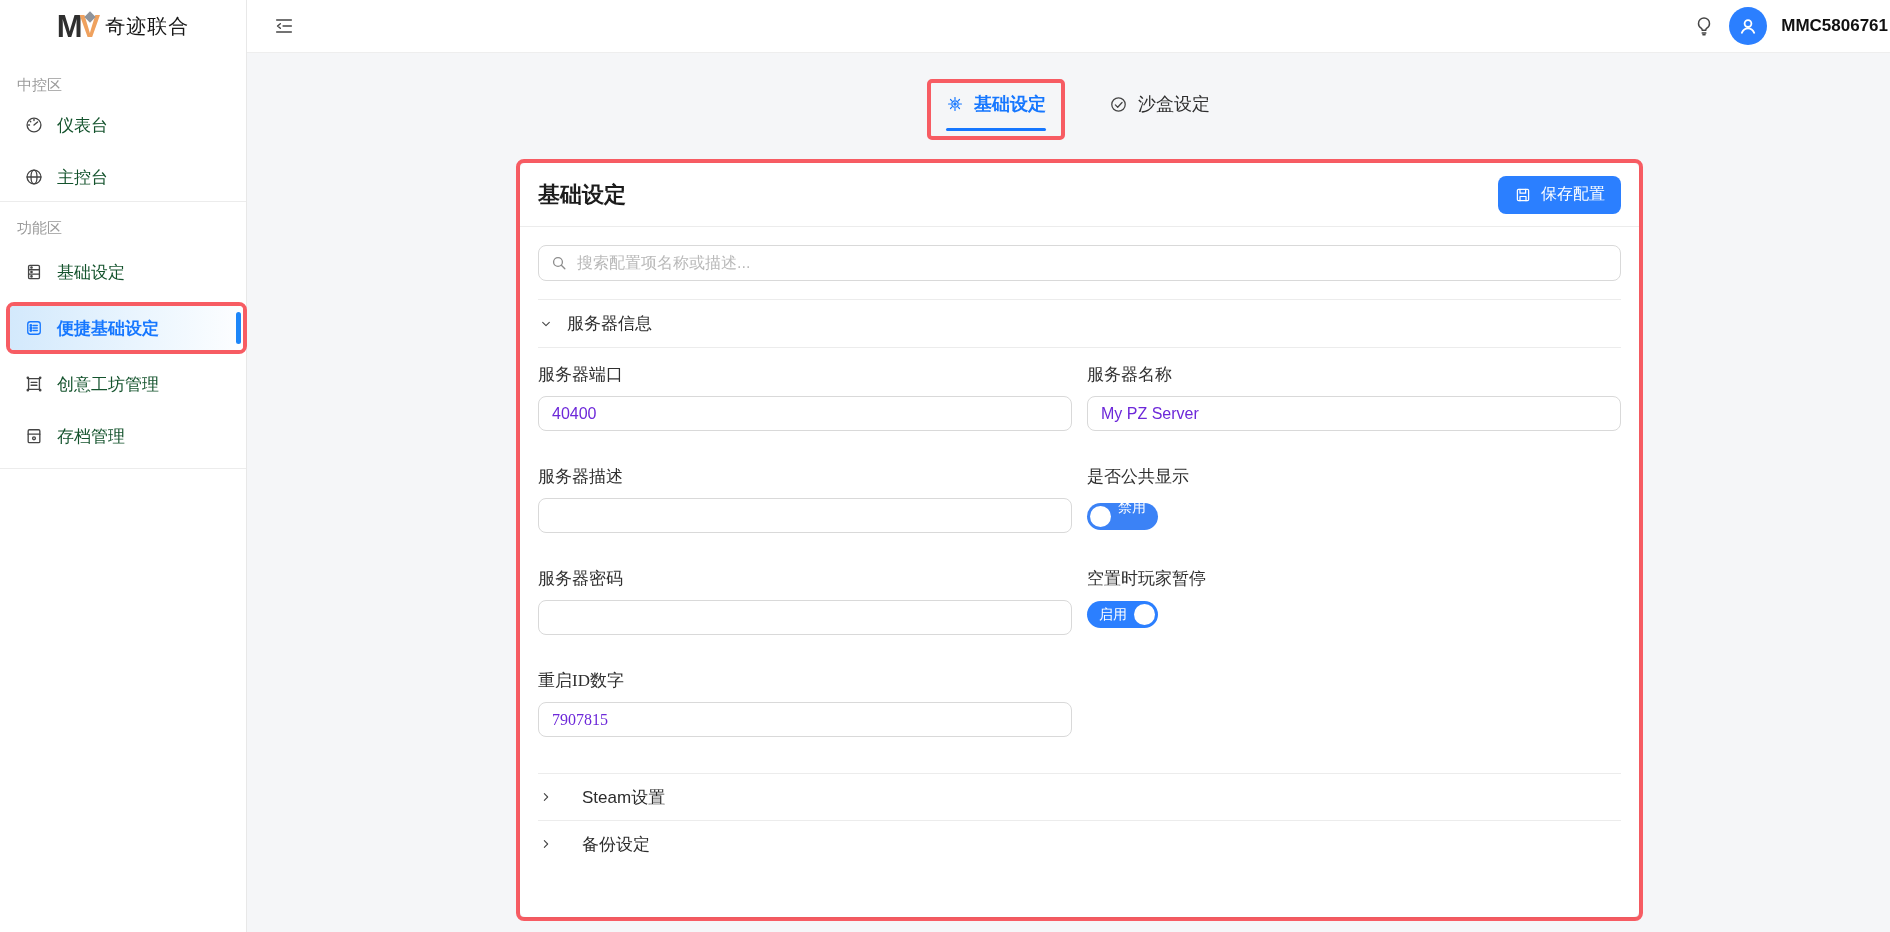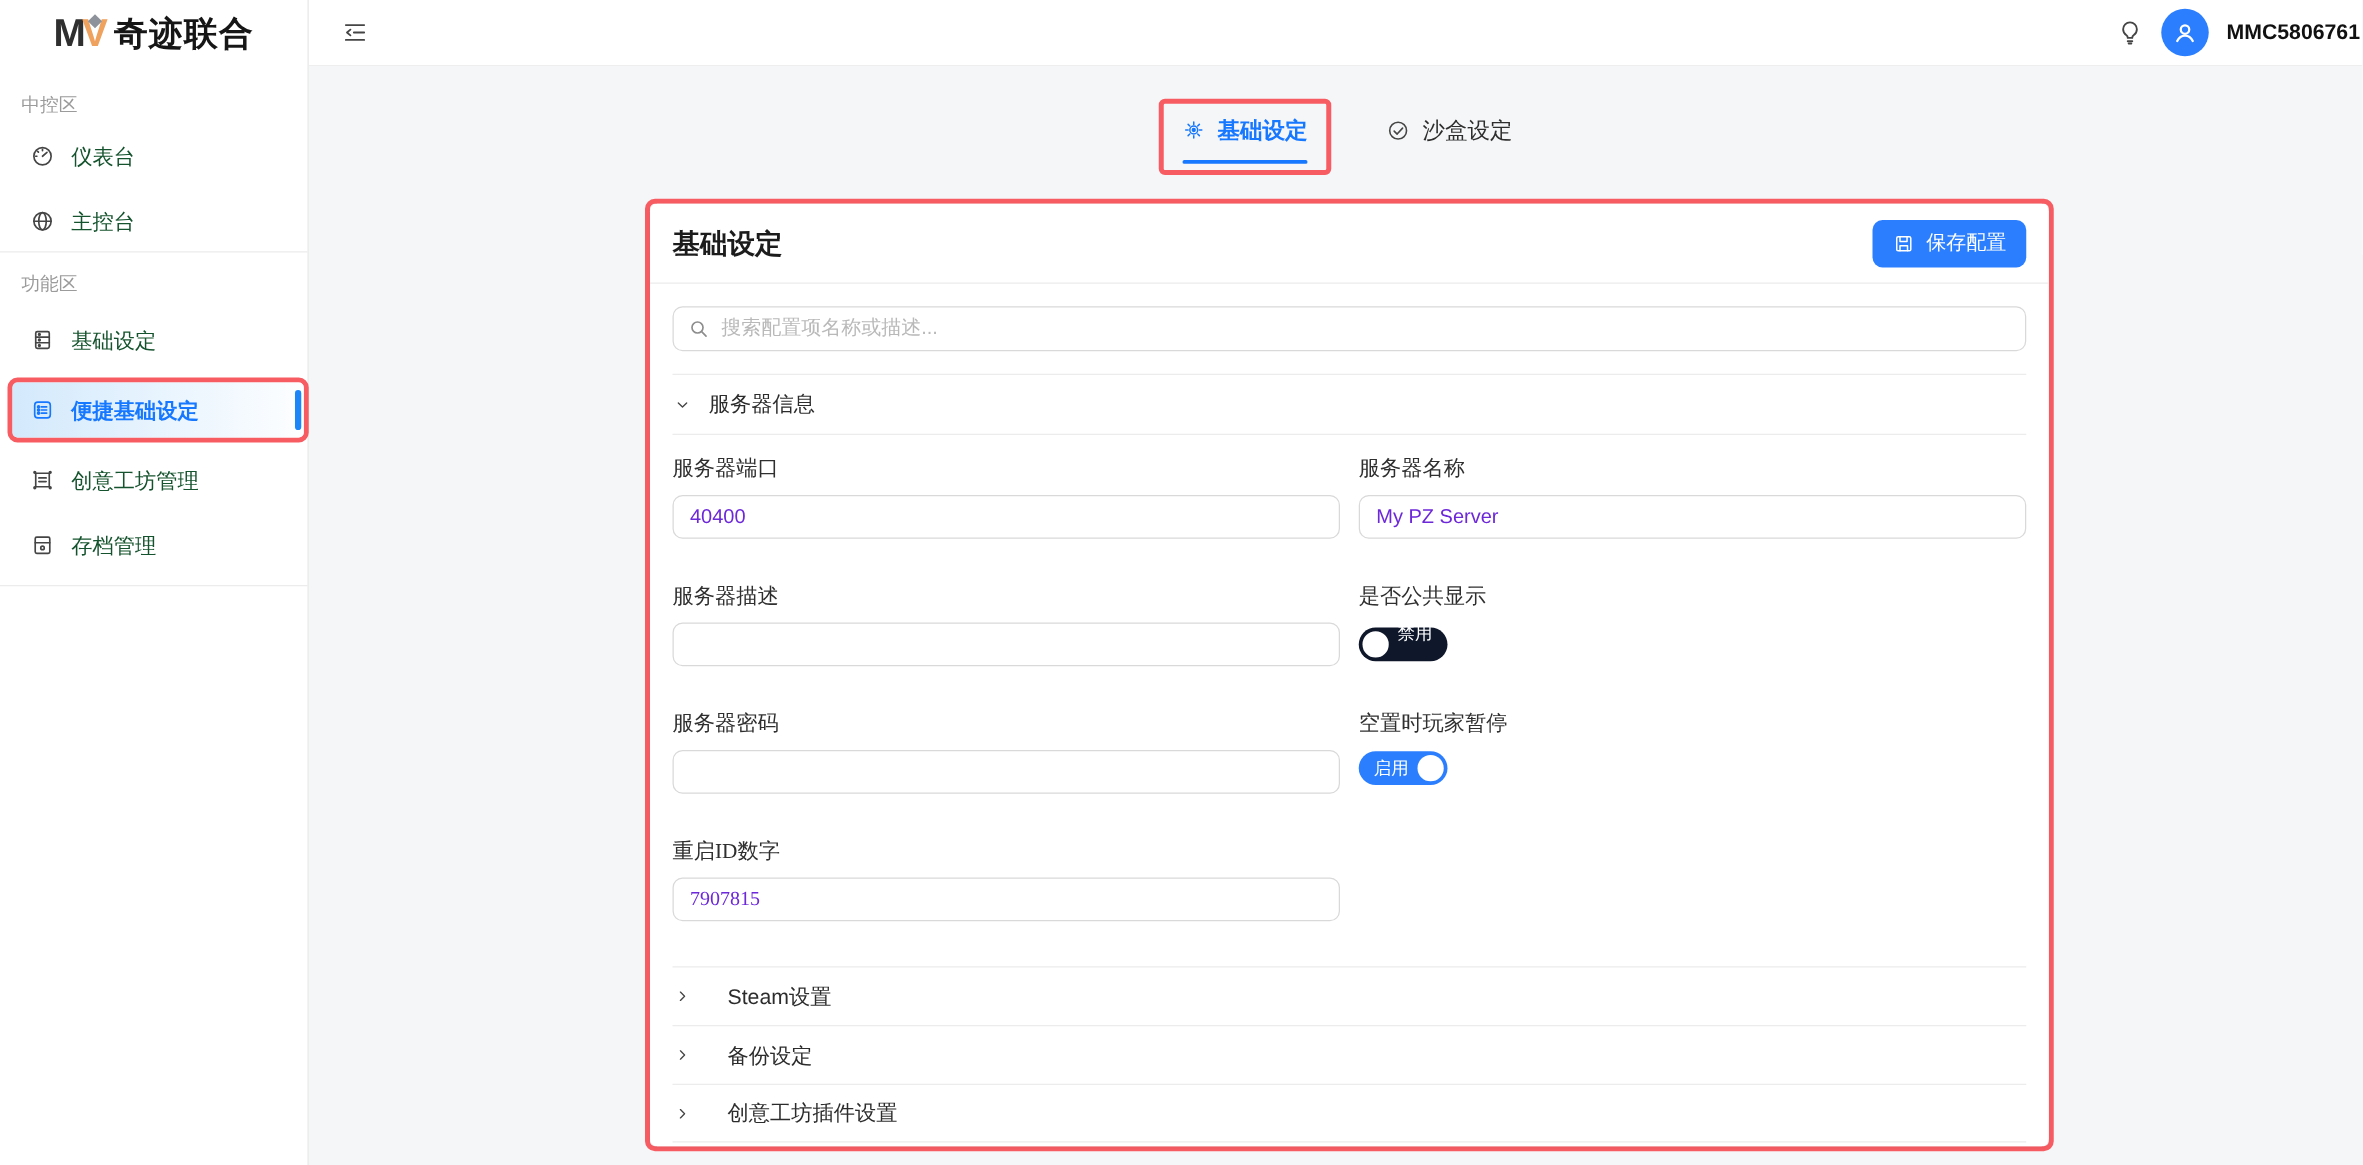--- a/index.html
+++ b/index.html
@@ -9,21 +9,21 @@
   *{margin:0;padding:0;box-sizing:border-box;}
   body{font-family:"Liberation Sans","DejaVu Sans",sans-serif;background:#fff;}
   .app{position:relative;width:1890px;height:932px;overflow:hidden;background:#f5f6f8;color:var(--txt);}
 
   
   .sidebar{position:absolute;left:0;top:0;width:247px;height:932px;background:#fff;border-right:1px solid #e8e8e8;z-index:2;}
   .logo{height:53px;display:flex;align-items:center;justify-content:center;}
   .logo-m{font-size:31px;font-weight:900;color:#2f2f2f;letter-spacing:-1px;}
   .logo-v{position:relative;font-size:31px;font-weight:900;color:#efa15e;margin-left:-2px;}
   .logo-v .diamond{position:absolute;left:50%;top:4px;width:8px;height:8px;background:#8e939b;transform:translateX(-50%) rotate(45deg);}
-  .logo-text{font-size:27px;font-weight:700;color:#161616;margin-left:5px;letter-spacing:1px;}
+  .logo-text{font-size:20px;font-weight:400;color:#161616;margin-left:5px;letter-spacing:1px;}
   .group-label{font-size:15px;color:var(--gray);padding-left:17px;height:20px;line-height:20px;}
   .gl-1{margin-top:22px;} .gl-2{margin-top:16px;}
   .nav-item{height:44px;margin:8px 10px 0 10px;display:flex;align-items:center;gap:13px;padding-left:14px;border-radius:6px;font-size:17px;color:#14532d;cursor:pointer;}
   .nav-item:first-of-type{margin-top:14px;}
   .nav-item svg{flex:0 0 auto;}
   .sb-divider{height:1px;background:var(--line);margin-top:2px;}
   .sb-divider.d2{margin-top:10px;}
   .active-wrap{margin:8px 0 0 6px;width:241px;border:4px solid var(--annot);border-radius:8px;}
   .active-wrap .nav-item{margin:0;width:233px;height:44px;border-radius:4px;position:relative;
       background:linear-gradient(90deg,#d3e9fc 0%,#eaf5fe 55%,#fdfeff 100%);
@@ -58,21 +58,21 @@
   .search-box input::placeholder{color:#b9b9b9;}
   .search-box svg{position:absolute;left:11px;top:8px;}
   .section-header{margin-top:18px;height:49px;display:flex;align-items:center;gap:13px;border-top:1px solid var(--line);border-bottom:1px solid var(--line);font-size:17px;color:#2c2c2c;cursor:pointer;}
   .fields{display:grid;grid-template-columns:1fr 1fr;column-gap:15px;padding-top:16px;}
   .field{margin-bottom:35px;}
   .field.last{margin-bottom:0;font-family:Liberation Serif, serif;}
   .field-label{font-size:17px;color:#2f2f2f;margin-bottom:10px;height:22px;line-height:22px;}
   .field input{width:100%;height:35px;border:1px solid var(--input-border);border-radius:8px;padding:0 13px;font-size:16px;color:#6d28d9;font-family:inherit;outline:none;}
   .switch{height:27px;border-radius:14px;display:inline-flex;align-items:center;position:relative;font-size:14px;color:#fff;margin-top:1px;cursor:pointer;}
   .switch .knob{position:absolute;top:3px;width:21px;height:21px;border-radius:50%;background:#fff;}
-  .switch.off{background:#0f172a;padding:0 12px 16px 31px;}
+  .switch.off{background:#3b82f6;padding:0 12px 16px 31px;}
   .switch.off .knob{left:3px;}
   .switch.on{background:var(--accent);padding:0 31px 0 12px;align-items:center;}
   .switch.on .knob{right:3px;}
   .sections-bottom{margin-top:36px;}
   .collapsed-row{height:47px;display:flex;align-items:center;gap:28px;border-top:1px solid var(--line);font-size:17px;color:#2c2c2c;cursor:pointer;}
   .collapsed-row.last{border-bottom:1px solid var(--line);}
 
   svg.ic{stroke:#454545;fill:none;stroke-width:1.6;stroke-linecap:round;stroke-linejoin:round;}
   svg.ic.blue{stroke:var(--active-blue);}
   svg.ic.white{stroke:#fff;}
@@ -307,25 +307,19 @@
               <polyline points="9.5,7 14.5,12 9.5,17"></polyline>
             </svg>
             <span>Steam设置</span>
           </div>
           <div class="collapsed-row">
             <svg class="ic" width="16" height="16" viewBox="0 0 24 24">
               <polyline points="9.5,7 14.5,12 9.5,17"></polyline>
             </svg>
             <span>备份设定</span>
           </div>
-          <div class="collapsed-row last">
-            <svg class="ic" width="16" height="16" viewBox="0 0 24 24">
-              <polyline points="9.5,7 14.5,12 9.5,17"></polyline>
-            </svg>
-            <span>创意工坊插件设置</span>
-          </div>
         </div>
 
       </div>
     </section>
   </div>
 
 </div>
 
 </body></html>

